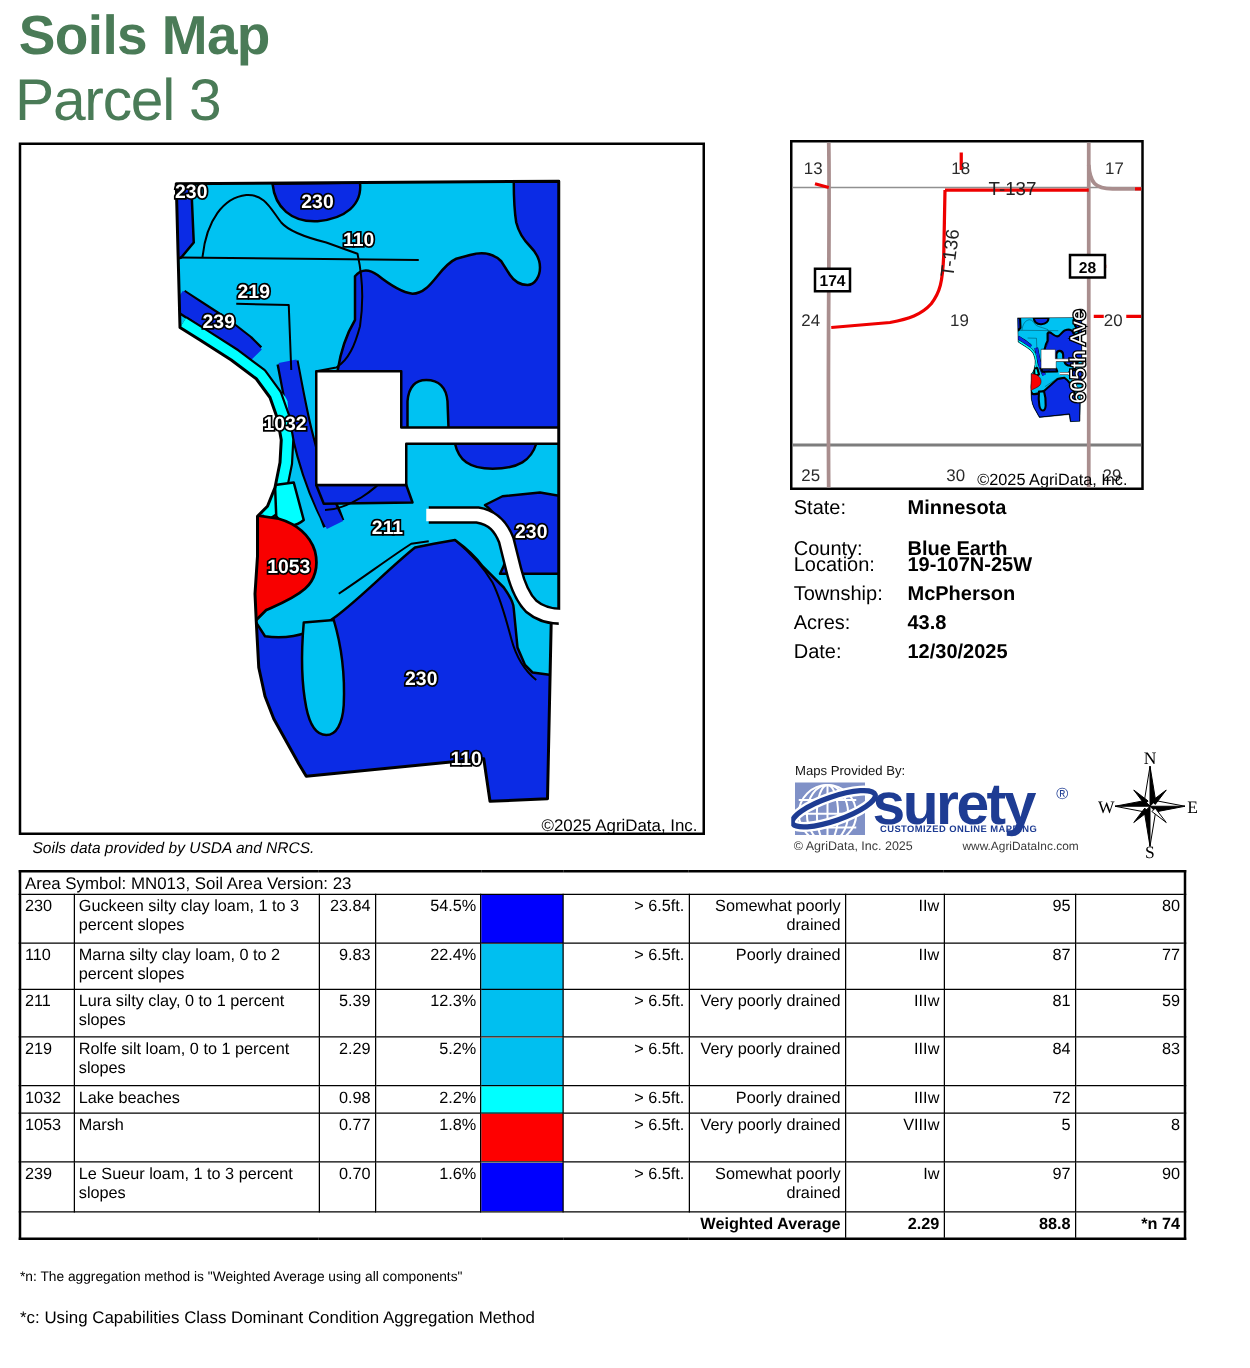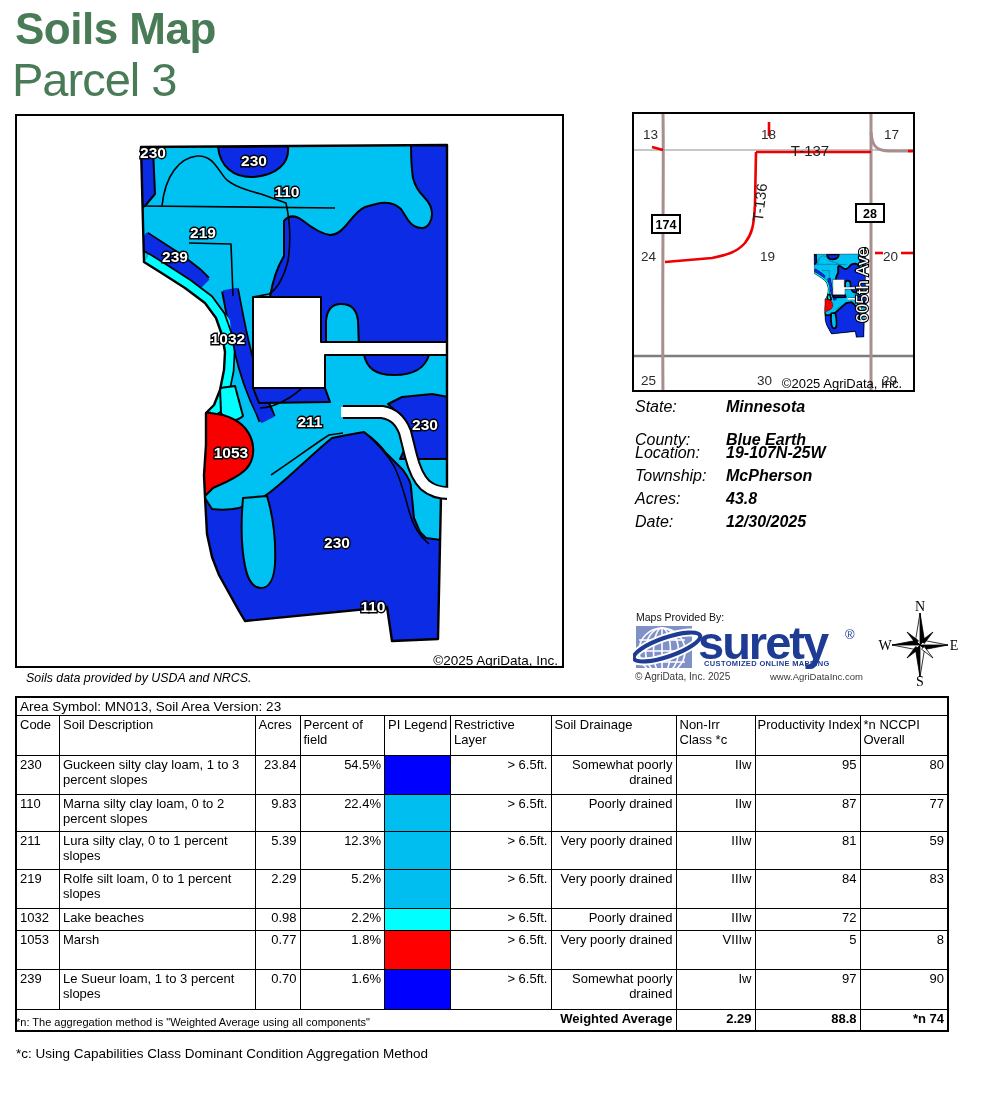--- a/index.html
+++ b/index.html
@@ -5,21 +5,21 @@
 html,body{margin:0;padding:0;background:#fff;width:1000px;height:1094px;}
 body{font-family:"Liberation Sans",sans-serif;position:relative;}
 .abs{position:absolute;}
 #title{left:15px;top:4px;color:#4a7b57;font-size:44px;font-weight:bold;letter-spacing:-0.5px;}
 #subtitle{left:12px;top:52px;color:#4a7b57;font-size:47px;letter-spacing:-1px;}
 #mapbox{left:15px;top:114px;width:545px;height:550px;border:2px solid #000;}
 #mapcredit{right:4px;bottom:-2px;font-size:13.5px;color:#000;position:absolute;}
 #usda{left:26px;top:671px;font-size:12.4px;font-style:italic;}
 #insetbox{left:632px;top:112px;width:279px;height:276px;border:2px solid #000;}
 #info{left:635px;top:398px;font-size:16px;}
-.inf{position:absolute;left:0;width:300px;font-style:italic;}
+.inf{position:absolute;left:0;width:300px;}
 .inf b{position:absolute;left:91px;}
 #mapsprov{left:636px;top:611px;font-size:10.5px;color:#111;}
 #logo{left:633px;top:614px;}
 #compass{left:878px;top:600px;}
 #soiltable{left:15px;top:696px;}
 table{border-collapse:collapse;table-layout:fixed;font-size:13px;}
 td{border:1.5px solid #000;padding:1px 3px;vertical-align:top;overflow:hidden;}
 .r{text-align:right;}
 #fn1{left:16px;top:1016px;font-size:11px;}
 #fn2{left:16px;top:1046px;font-size:13.5px;}
@@ -245,32 +245,20 @@
         <col style="width:100.5px">
         <col style="width:125px">
         <col style="width:79px">
         <col style="width:105px">
         <col style="width:88px">
 </colgroup>
 <tbody>
         <tr style="height:18px">
           <td colspan="10" style="font-size:13.5px">Area Symbol: MN013, Soil Area Version: 23</td>
         </tr>
-<tr style="height:40px">
-          <td>Code</td>
-          <td>Soil Description</td>
-          <td>Acres</td>
-          <td>Percent of field</td>
-          <td style="white-space:nowrap">PI Legend</td>
-          <td>Restrictive Layer</td>
-          <td>Soil Drainage</td>
-          <td>Non-Irr Class *c</td>
-          <td style="white-space:nowrap;padding:1px 1px 1px 2px">Productivity Index</td>
-          <td>*n NCCPI Overall</td>
-        </tr>
 <tr style="height:39px">
           <td>230</td>
           <td>Guckeen silty clay loam, 1 to 3 percent slopes</td>
           <td class="r">23.84</td>
           <td class="r">54.5%</td>
           <td style="background:#0000fe"></td>
           <td class="r">&gt; 6.5ft.</td>
           <td class="r">Somewhat poorly drained</td>
           <td class="r">IIw</td>
           <td class="r">95</td>

